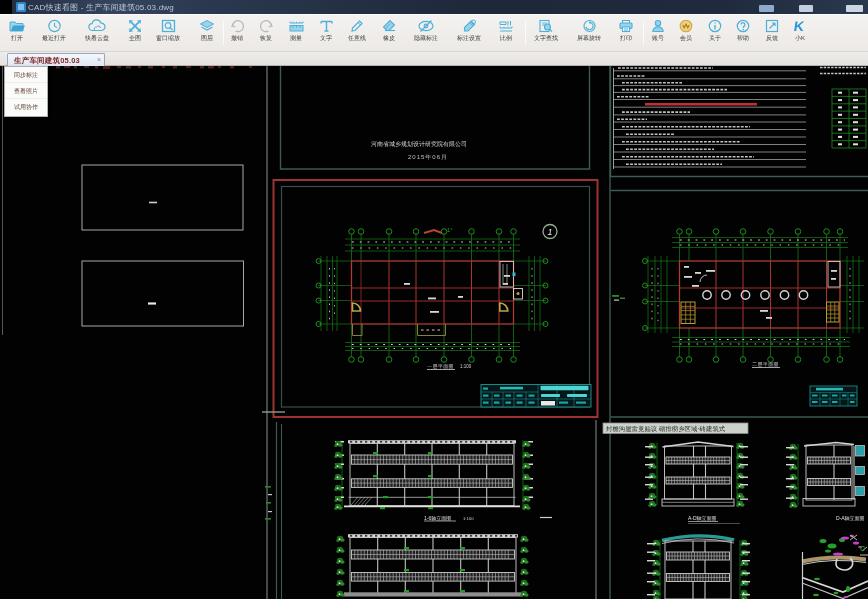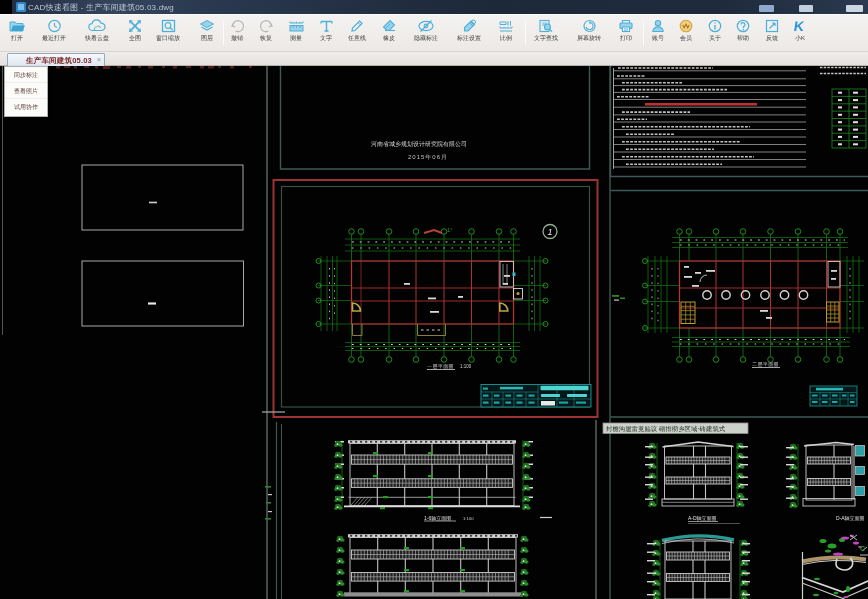--- a/index.html
+++ b/index.html
@@ -5,21 +5,21 @@
 #app{position:relative;width:868px;height:599px;}
 #titlebar{position:absolute;left:12px;top:0;width:868px;height:14px;background:linear-gradient(90deg,#222e42 0%,#35455e 12%,#2a3950 22%,#1d2838 55%,#1f2b3d 82%,#2b3a50 100%);}
 #titlebar .ttext{position:absolute;left:16px;top:2px;font-size:8px;color:#bcc6d3;letter-spacing:0.2px;}
 #toolbar{position:absolute;left:0;top:14px;width:868px;height:38px;background:linear-gradient(#f4f2f0,#ece9e6);border-top:1px solid #fdfdfd;border-bottom:1px solid #d8d4d0;}
 .tbtn{position:absolute;top:4px;width:40px;height:32px;text-align:center;}
 .tbtn svg{display:block;margin:0 auto;}
 .tbtn .lbl{display:block;margin-top:1px;font-size:6.5px;color:#3c3c3c;white-space:nowrap;transform:scale(0.92);transform-origin:center top;}
 .tsep{position:absolute;top:6px;width:1px;height:24px;background:#d5d1cd;border-right:1px solid #fbfbfb;}
 #tabbar{position:absolute;left:0;top:52px;width:868px;height:14px;background:linear-gradient(#efedeb,#e4e1de);border-bottom:1px solid #b5b2ae;}
 #tab1{position:absolute;left:7px;top:1px;width:98px;height:13px;background:linear-gradient(#f6f9fd,#dde6f2);border:1px solid #9aa7b8;border-bottom:none;border-radius:2px 2px 0 0;}
-#tab1 .tx{position:absolute;left:18px;top:2px;font-size:7.5px;font-weight:bold;color:#7c2a28;letter-spacing:0.2px;}
+#tab1 .tx{position:absolute;left:6px;top:2px;font-size:7.5px;font-weight:bold;color:#7c2a28;letter-spacing:0.2px;}
 #tab1 .cls{position:absolute;right:3px;top:2px;font-size:7px;color:#8a8a8a;}
 #canvas{position:absolute;left:0;top:66px;width:868px;height:533px;background:#020202;}
 #ctxmenu{position:absolute;left:4px;top:0px;width:44px;height:51px;background:#fbfbfa;border:1px solid #b0b0b0;box-shadow:1px 1px 2px rgba(0,0,0,0.5);z-index:5;}
 #ctxmenu .mi{height:16px;line-height:16px;text-align:center;font-size:6px;color:#5d4037;border-bottom:1px solid #eee;}
 </style></head><body>
 <div id="app">
 
 <div id="titlebar">
 <svg style="position:absolute;left:4px;top:2px" width="10" height="10">
         <rect x="0" y="0" width="10" height="10" rx="1.5" fill="#2e84c8"></rect>

